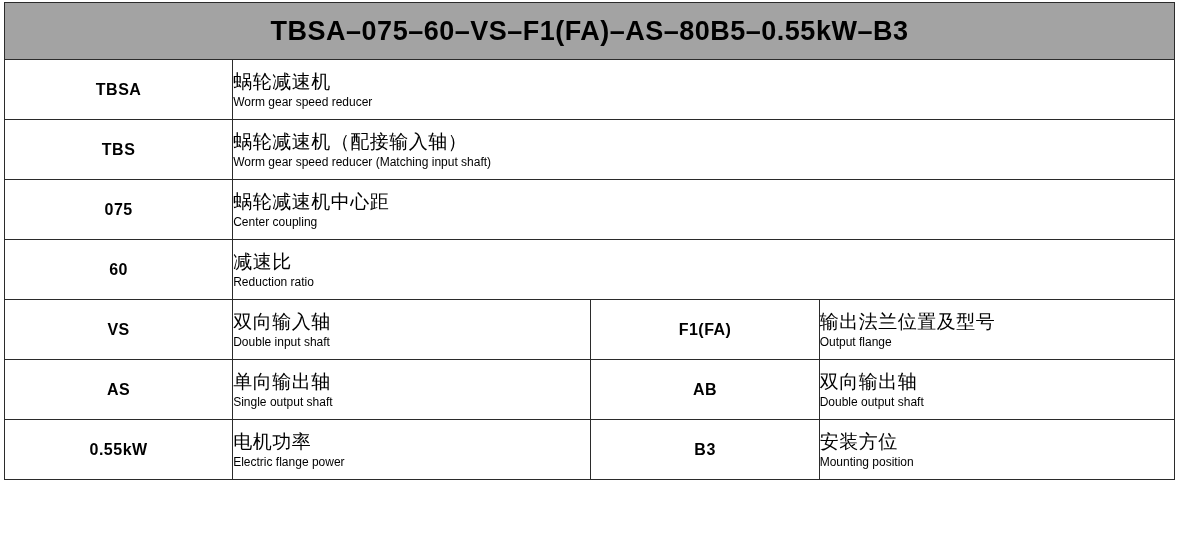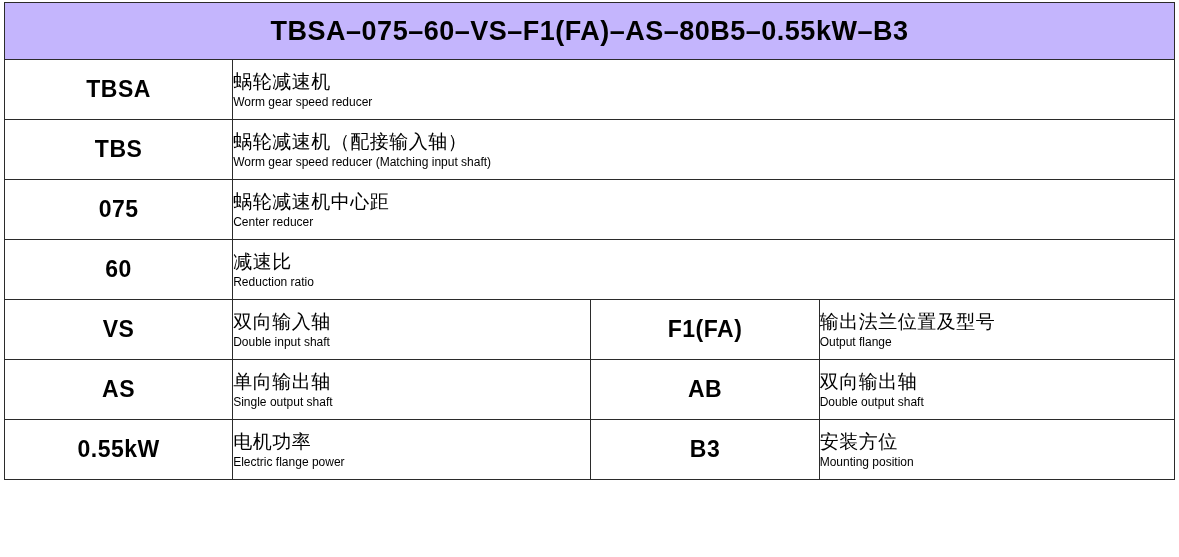--- a/index.html
+++ b/index.html
@@ -24,30 +24,30 @@
     border-collapse: collapse;
     width: 1171px;
     table-layout: fixed;
   }
   table.spec td {
     border: 1px solid #2b2b2b;
     padding: 0;
     vertical-align: middle;
   }
   .title-cell {
-    background: #c4b5fd;
+    background: #a3a3a3;
     text-align: center;
     height: 56px;
     font-size: 27px;
     font-weight: bold;
     letter-spacing: 0.5px;
   }
   .code-cell {
     text-align: center;
-    font-size: 23px;
+    font-size: 16px;
     font-weight: bold;
     letter-spacing: 0.5px;
   }
   .desc-cell {
     padding: 8px 0 8px 18px;
     margin-top: 8px;
   }
   .cn {
     font-size: 19px;
     line-height: 1.35;
@@ -96,21 +96,21 @@
         <td class="desc-cell" colspan="3">
           <div class="cn">蜗轮减速机（配接输入轴）</div>
           <div class="en">Worm gear speed reducer (Matching input shaft)</div>
         </td>
       </tr>
 
       <tr class="row-h">
         <td class="code-cell">075</td>
         <td class="desc-cell" colspan="3">
           <div class="cn">蜗轮减速机中心距</div>
-          <div class="en">Center reducer</div>
+          <div class="en">Center coupling</div>
         </td>
       </tr>
 
       <tr class="row-h">
         <td class="code-cell">60</td>
         <td class="desc-cell" colspan="3">
           <div class="cn">减速比</div>
           <div class="en">Reduction ratio</div>
         </td>
       </tr>

